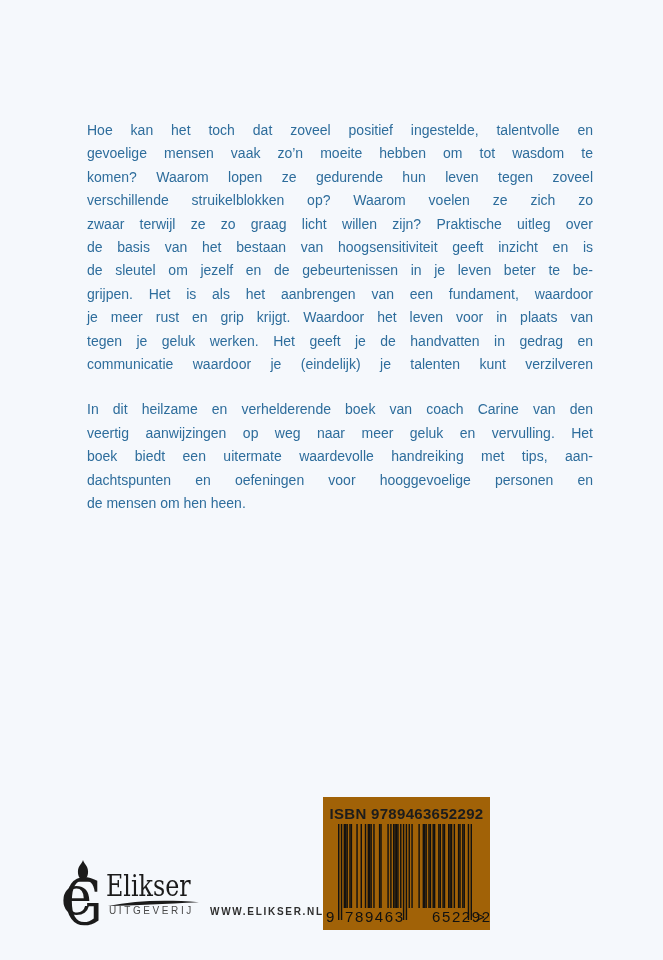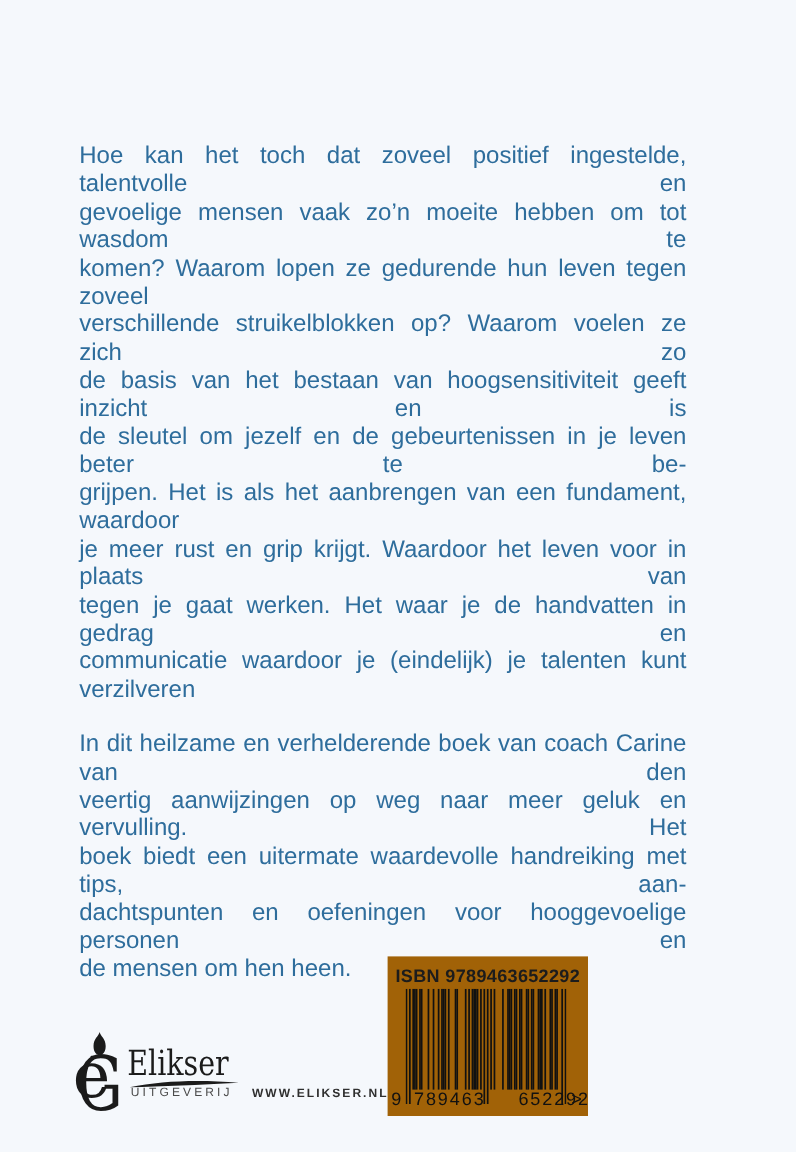--- a/index.html
+++ b/index.html
@@ -13,25 +13,25 @@
     width: 663px;
     height: 960px;
     background: #f5f8fc;
     overflow: hidden;
     font-family: "Liberation Sans", sans-serif;
   }
 
   
   .blurb {
     position: absolute;
-    left: 66px;
+    left: 87px;
     top: 119px;
     width: 506px;
     color: #2e6d9c;
-    font-size: 20px;
+    font-size: 14px;
     line-height: 23.4px;
   }
   .para + .para { margin-top: 22px; }
   .line {
     text-align: justify;
     text-align-last: justify;
     white-space: pre-wrap;
   }
   .line.last { text-align-last: left; }
 
@@ -126,25 +126,26 @@
 <body>
 
 <div class="cover">
 
   <div class="blurb">
       <div class="para">
         <div class="line">Hoe kan het toch dat zoveel positief ingestelde, talentvolle en</div>
         <div class="line">gevoelige mensen vaak zo’n moeite hebben om tot wasdom te</div>
         <div class="line">komen? Waarom lopen ze gedurende hun leven tegen zoveel</div>
         <div class="line">verschillende struikelblokken op? Waarom voelen ze zich zo</div>
+        <div class="line">zwaar terwijl ze zo graag licht willen zijn? Praktische uitleg over</div>
         <div class="line">de basis van het bestaan van hoogsensitiviteit geeft inzicht en is</div>
         <div class="line">de sleutel om jezelf en de gebeurtenissen in je leven beter te be-</div>
         <div class="line">grijpen. Het is als het aanbrengen van een fundament, waardoor</div>
         <div class="line">je meer rust en grip krijgt. Waardoor het leven voor in plaats van</div>
-        <div class="line">tegen je gaat werken. Het waar je de handvatten in gedrag en</div>
+        <div class="line">tegen je geluk werken. Het geeft je de handvatten in gedrag en</div>
         <div class="line">communicatie waardoor je (eindelijk) je talenten kunt verzilveren</div>
       </div>
       <div class="para">
         <div class="line">In dit heilzame en verhelderende boek van coach Carine van den</div>
         <div class="line">veertig aanwijzingen op weg naar meer geluk en vervulling. Het</div>
         <div class="line">boek biedt een uitermate waardevolle handreiking met tips, aan-</div>
         <div class="line">dachtspunten en oefeningen voor hooggevoelige personen en</div>
         <div class="line last">de mensen om hen heen.</div>
       </div>
     </div>

